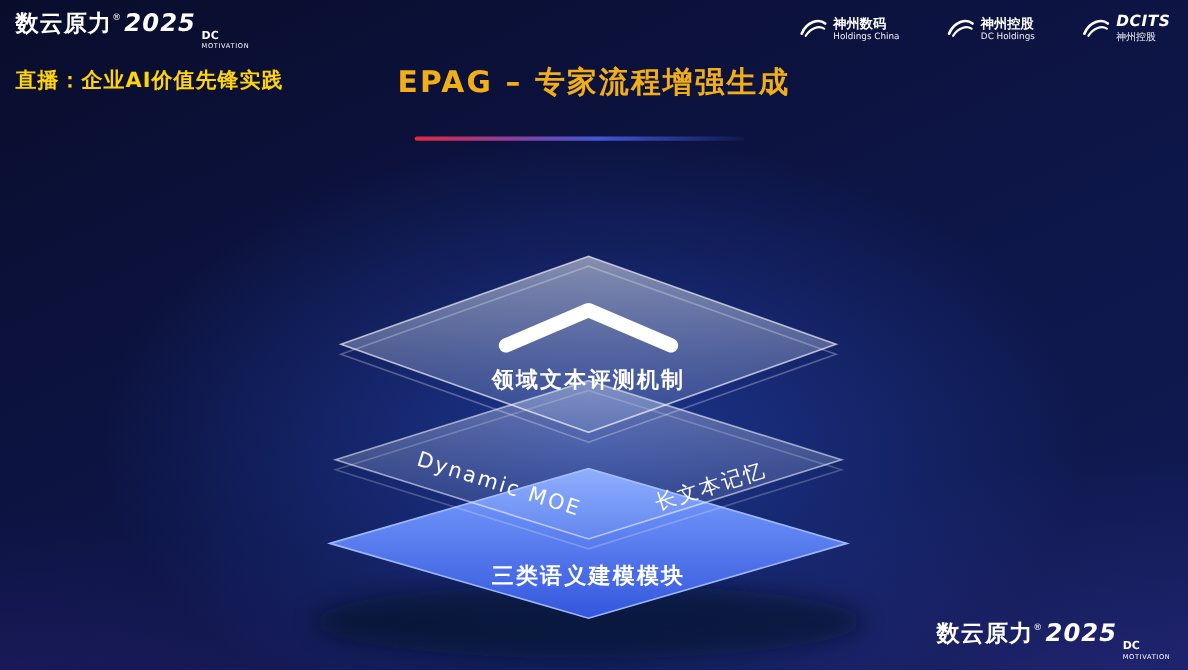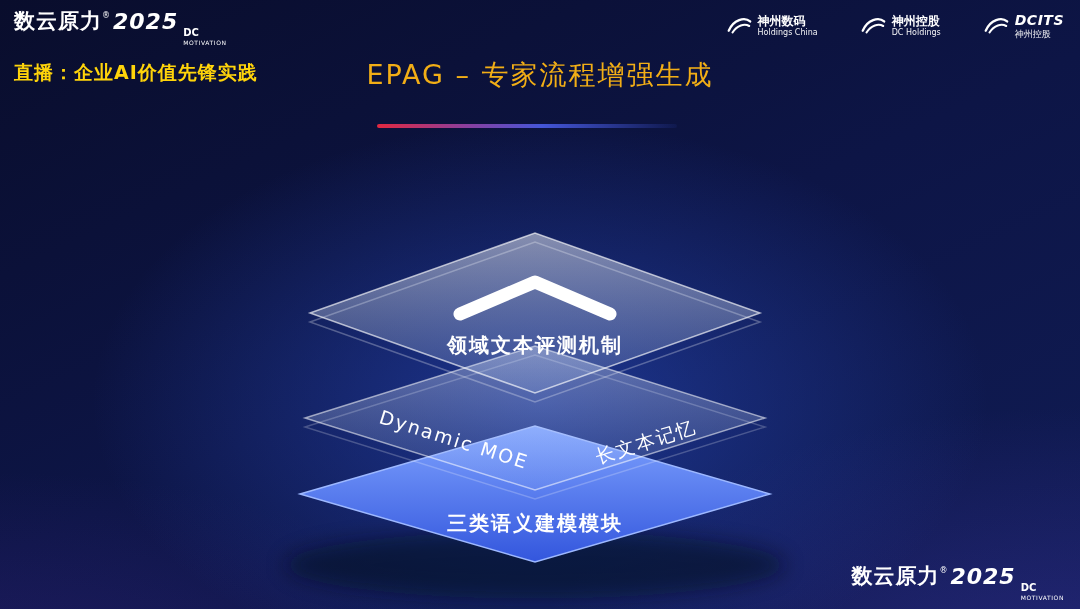--- a/index.html
+++ b/index.html
@@ -26,21 +26,21 @@
   .brand-sub { display:flex; flex-direction:column; margin-left:5px; margin-top:18px; line-height:1; }
   .brand-dc { font-size:10px; font-weight:700; }
   .brand-motivation { font-size:6px; letter-spacing:0.6px; margin-top:2px; }
 
   
   .live-label { position:absolute; left:14px; top:60px; font-size:19px; font-weight:700;
     color:#ffd40a; letter-spacing:1px; }
 
   
   .epag-title { position:absolute; top:57px; left:0; width:100%; text-align:center;
-    font-size:27px; font-weight:400; color:#f2ae16; letter-spacing:2px; }
+    font-size:27px; font-weight:700; color:#f2ae16; letter-spacing:2px; }
 
   
   .divider { position:absolute; top:124px; left:377px; width:300px; height:4px; border-radius:2px;
     background:linear-gradient(90deg, #e22840 0%, #8a3f9e 30%, #4456d8 55%, rgba(40,70,190,0.10) 100%); }
 
   
   .logos { position:absolute; top:12px; right:16px; display:flex; gap:42px; align-items:center; }
   .logo { display:flex; align-items:center; gap:6px; }
   .logo-icon { width:26px; height:26px; flex:0 0 auto; }
   .logo-text { display:flex; flex-direction:column; line-height:1.2; }

